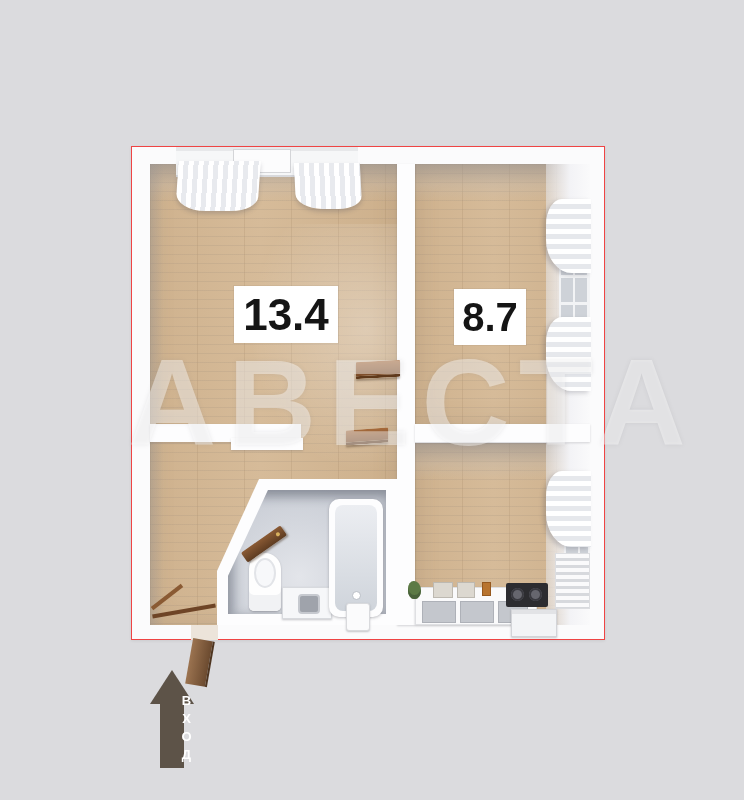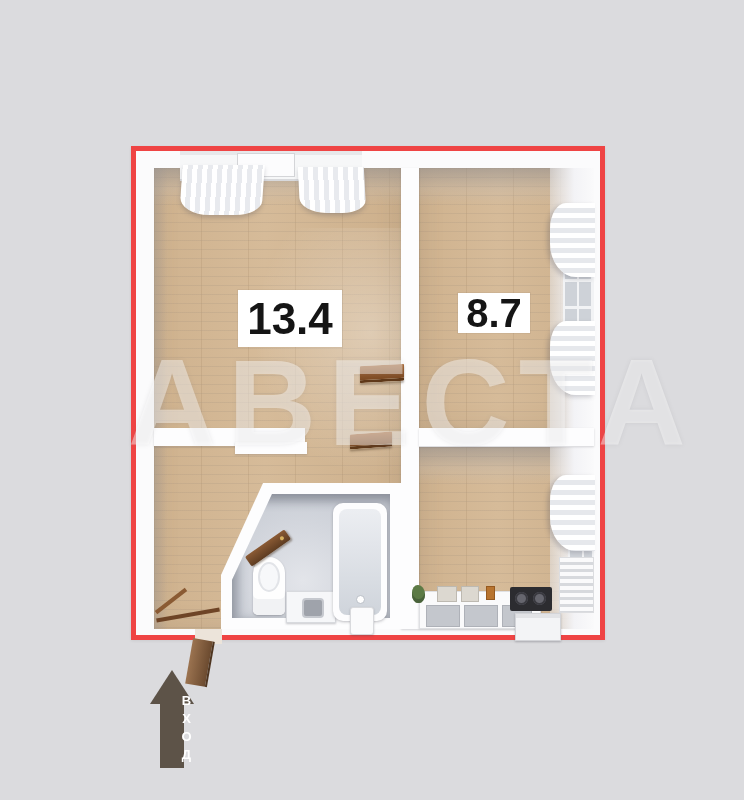--- a/index.html
+++ b/index.html
@@ -4,21 +4,21 @@
 <style>
   html,body{margin:0;padding:0;}
   body{
     width:744px;height:800px;position:relative;overflow:hidden;
     background:#dbdbde;
     font-family:"Liberation Sans", sans-serif;
   }
   
   .plan{
     position:absolute;left:131px;top:146px;width:474px;height:494px;
-    background:#fbfbfc;border:5px solid #ef4444;box-sizing:border-box;
+    background:#fbfbfc;border:1px solid #ef4444;box-sizing:border-box;
     box-shadow:0 1px 3px rgba(0,0,0,.07);
   }
   .plan *{position:absolute;box-sizing:border-box;}
   
   .wood{
     background-color:#d2b694;
     background-image:
       repeating-linear-gradient(180deg, rgba(255,255,255,.09) 0 1px, rgba(0,0,0,0) 1px 9px),
       repeating-linear-gradient(180deg, rgba(122,92,60,.18) 0 1px, rgba(0,0,0,0) 1px 9px),
       repeating-linear-gradient(90deg, rgba(122,92,60,.12) 0 1px, rgba(0,0,0,0) 1px 47px),
@@ -109,21 +109,21 @@
   .leaf{background:linear-gradient(180deg,#a96b3a,#7c4a24);border-bottom:3px solid #5f3819;border-radius:1px;
     box-shadow:0 2px 2px rgba(60,40,20,.35);}
   .leaf-a{left:224px;top:214px;width:44px;height:17px;transform:skewY(-3deg);}
   .leaf-b{left:214px;top:282px;width:42px;height:15px;transform:skewY(-4deg);}
   .trim1{left:20px;top:462px;width:64px;height:4px;background:#6e4426;transform:rotate(-10deg);}
   .trim2{left:16px;top:448px;width:38px;height:4px;background:#8a5a33;transform:rotate(-38deg);}
   
   .area-label{display:flex;align-items:center;justify-content:center;background:#ffffff;
     color:#151515;font-weight:700;box-shadow:0 0 0 1px rgba(0,0,0,.04);}
   .lbl-living{left:102px;top:139px;width:104px;height:57px;font-size:44px;}
-  .lbl-bedroom{left:322px;top:142px;width:72px;height:40px;font-size:40px;}
+  .lbl-bedroom{left:322px;top:142px;width:72px;height:56px;font-size:40px;}
   .lbl-kitchen{left:309px;top:344px;width:83px;height:50px;font-size:40px;}
   
   .entry-door{position:absolute;left:193px;top:640px;width:20px;height:46px;
     background:linear-gradient(90deg,#9b7350,#6b4a2f);border-right:2px solid #4e3520;
     transform:rotate(10deg);transform-origin:top center;}
   .arrow{position:absolute;left:150px;top:670px;width:44px;height:100px;}
   .arrow-head{position:absolute;left:0;top:0;width:0;height:0;
     border-left:22px solid rgba(0,0,0,0);border-right:22px solid rgba(0,0,0,0);border-bottom:34px solid #5d5348;}
   .arrow-shaft{position:absolute;left:10px;top:32px;width:24px;height:66px;background:#5d5348;}
   .arrow-label{position:absolute;left:0;top:20px;width:44px;height:78px;

